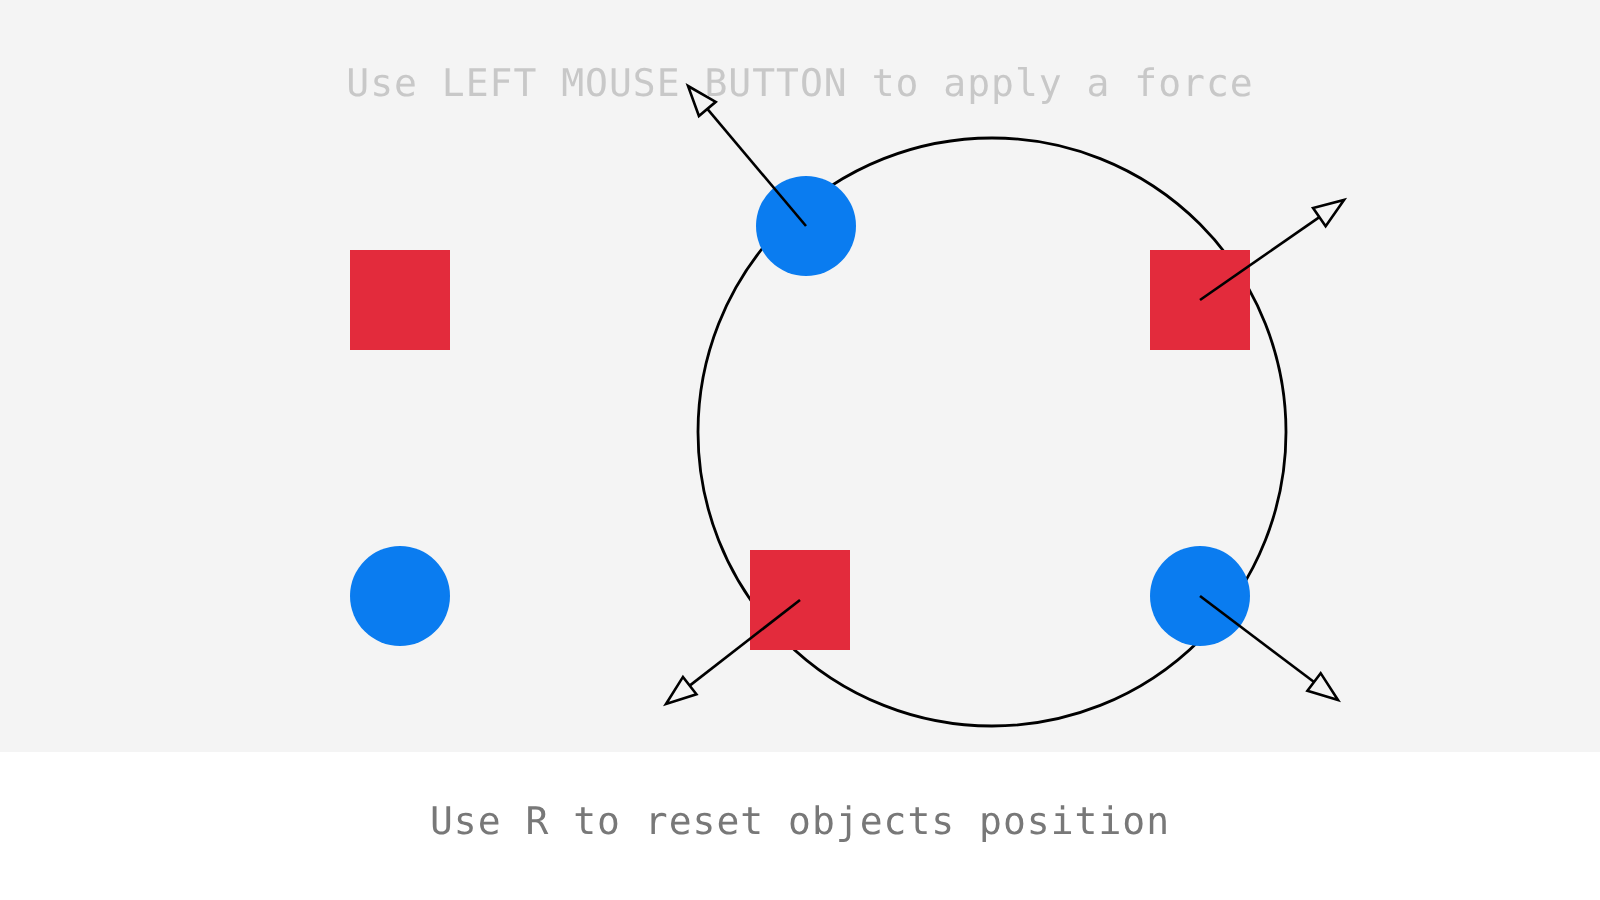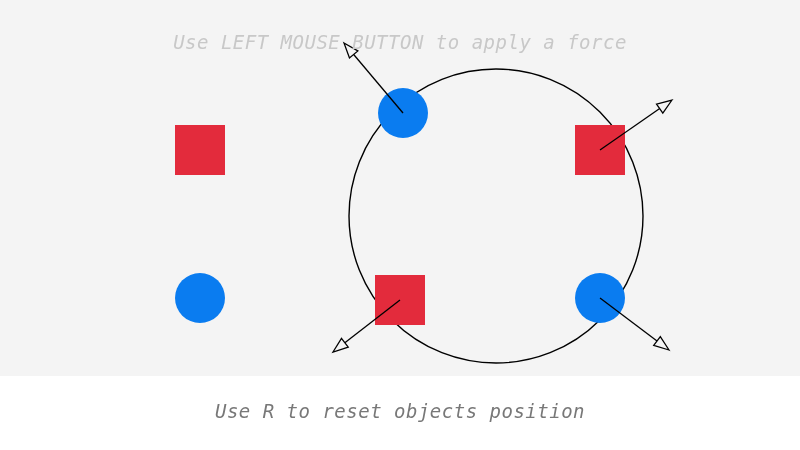--- a/index.html
+++ b/index.html
@@ -11,21 +11,20 @@
     width: 800px;
     height: 450px;
     overflow: hidden;
     font-family: "DejaVu Sans Mono", "Liberation Mono", monospace;
   }
   #stage {
     position: relative;
     width: 800px;
     height: 376px;
     background: #f4f4f4;
-    font-style: italic;
   }
   #scene-svg {
     position: absolute;
     left: 0;
     top: 0;
     width: 800px;
     height: 450px;
     display: block;
   }
   .hint-text {

